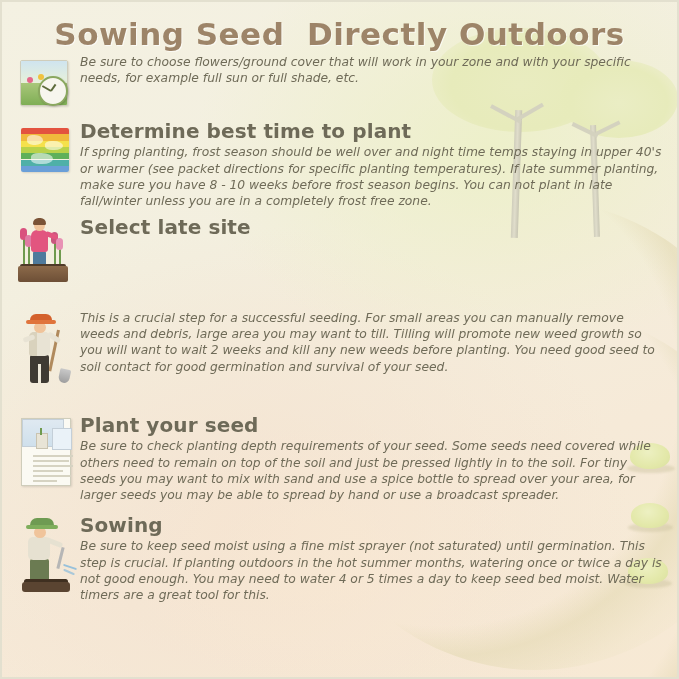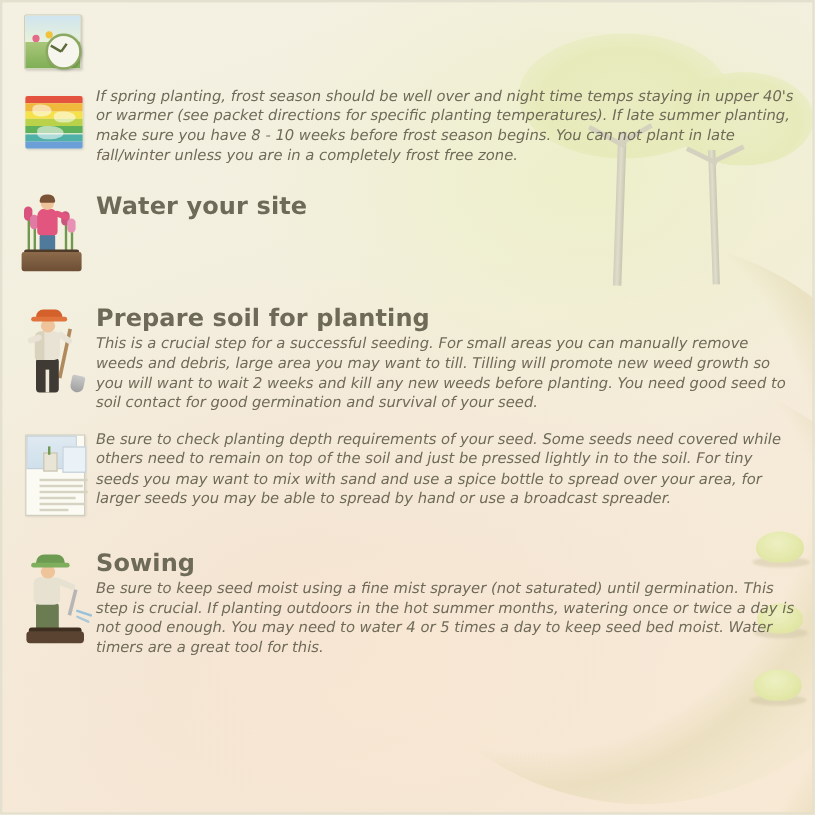--- a/index.html
+++ b/index.html
@@ -289,37 +289,41 @@
   <div class="bg-art branch branch-b"></div>
   <div class="bg-art branch branch-c"></div>
   <div class="bg-art branch branch-d"></div>
   <div class="bg-art bush-shadow bush-1s"></div>
   <div class="bg-art bush bush-1"></div>
   <div class="bg-art bush-shadow bush-2s"></div>
   <div class="bg-art bush bush-2"></div>
   <div class="bg-art bush-shadow bush-3s"></div>
   <div class="bg-art bush bush-3"></div>
 
+  <div id="header">
+    <h1 id="title">Sowing Seed  Directly Outdoors</h1>
+  </div>
 
   <div id="steps">
 
     <div class="step step-1">
       <div class="step-icon">
         <div class="ic pk-card">
           <div class="pk-sky"></div>
           <div class="pk-grass"></div>
           <div class="pk-flower pk-f1"></div>
           <div class="pk-flower pk-f2"></div>
           <div class="pk-flower pk-f3"></div>
         </div>
         <div class="ic pk-clock"></div>
         <div class="ic pk-hand-h"></div>
         <div class="ic pk-hand-m"></div>
       </div>
       <div class="step-body">
+        <p class="step-text">Be sure to choose flowers/ground cover  that will work in your zone and with your specific needs, for example full sun or full shade, etc.</p>
       </div>
     </div>
 
     <div class="step step-2">
       <div class="step-icon">
         <div class="ic zn">
           <div class="zn-row zn-1"></div>
           <div class="zn-row zn-2"></div>
           <div class="zn-row zn-3"></div>
           <div class="zn-row zn-4"></div>
@@ -327,20 +331,21 @@
           <div class="zn-row zn-6"></div>
           <div class="zn-row zn-7"></div>
           <div class="zn-map">
             <div class="zn-blob zn-b1"></div>
             <div class="zn-blob zn-b2"></div>
             <div class="zn-blob zn-b3"></div>
           </div>
         </div>
       </div>
       <div class="step-body">
+        <h2 class="step-heading">Determine best time to plant</h2>
         <p class="step-text">If spring planting, frost season should be well over and  night time temps staying in upper 40's or warmer (see packet directions for specific planting temperatures). If late summer planting, make sure you have 8 - 10 weeks before frost season begins. You can not plant in late fall/winter unless you are in a completely frost free zone.</p>
       </div>
     </div>
 
     <div class="step step-3">
       <div class="step-icon">
         <div class="ic p3-stem p3-s1"></div>
         <div class="ic p3-stem p3-s2"></div>
         <div class="ic p3-stem p3-s3"></div>
         <div class="ic p3-stem p3-s4"></div>
@@ -350,40 +355,39 @@
         <div class="ic p3-bloom p3-b4"></div>
         <div class="ic p3-leg"></div>
         <div class="ic p3-body"></div>
         <div class="ic p3-arm"></div>
         <div class="ic p3-head"></div>
         <div class="ic p3-hair"></div>
         <div class="ic p3-soil"></div>
         <div class="ic p3-planter"></div>
       </div>
       <div class="step-body">
-        <h2 class="step-heading">Water your site</h2>
+        <h2 class="step-heading">Select late site</h2>
       </div>
     </div>
 
     <div class="step step-4">
       <div class="step-icon">
         <div class="ic p4-shovel-handle"></div>
         <div class="ic p4-shovel-blade"></div>
         <div class="ic p4-legs"></div>
         <div class="ic p4-legsplit"></div>
         <div class="ic p4-body"></div>
         <div class="ic p4-vest"></div>
         <div class="ic p4-arm1"></div>
         <div class="ic p4-arm2"></div>
         <div class="ic p4-head"></div>
         <div class="ic p4-hat"></div>
         <div class="ic p4-brim"></div>
       </div>
       <div class="step-body">
-        <h2 class="step-heading">Prepare soil for planting</h2>
         <p class="step-text">This is a crucial step for a successful seeding. For small areas you can manually remove weeds and debris, large area you may want to till. Tilling will promote new weed growth so you will want to wait 2 weeks and kill any new weeds before planting. You need good seed to soil contact for good germination and survival of your seed.</p>
       </div>
     </div>
 
     <div class="step step-5">
       <div class="step-icon">
         <div class="ic sh-paper">
           <div class="sh-photo">
             <div class="sh-pot"></div>
             <div class="sh-sprout"></div>
@@ -391,20 +395,21 @@
           </div>
           <div class="sh-line sh-l1"></div>
           <div class="sh-line sh-l2"></div>
           <div class="sh-line sh-l3"></div>
           <div class="sh-line sh-l4"></div>
           <div class="sh-line sh-l5"></div>
           <div class="sh-line sh-l6"></div>
         </div>
       </div>
       <div class="step-body">
+        <h2 class="step-heading">Plant your seed</h2>
         <p class="step-text">Be sure to check planting depth requirements of  your seed.  Some seeds need covered while others need to remain on top of the soil and just be pressed lightly in to the  soil. For tiny seeds you may want to mix with sand and use a spice bottle to spread over your area, for larger seeds you may be able to spread by hand or use a broadcast spreader.</p>
       </div>
     </div>
 
     <div class="step step-6">
       <div class="step-icon">
         <div class="ic p6-hose"></div>
         <div class="ic p6-spray-1"></div>
         <div class="ic p6-spray-2"></div>
         <div class="ic p6-plant-stem p6-ps1"></div>

